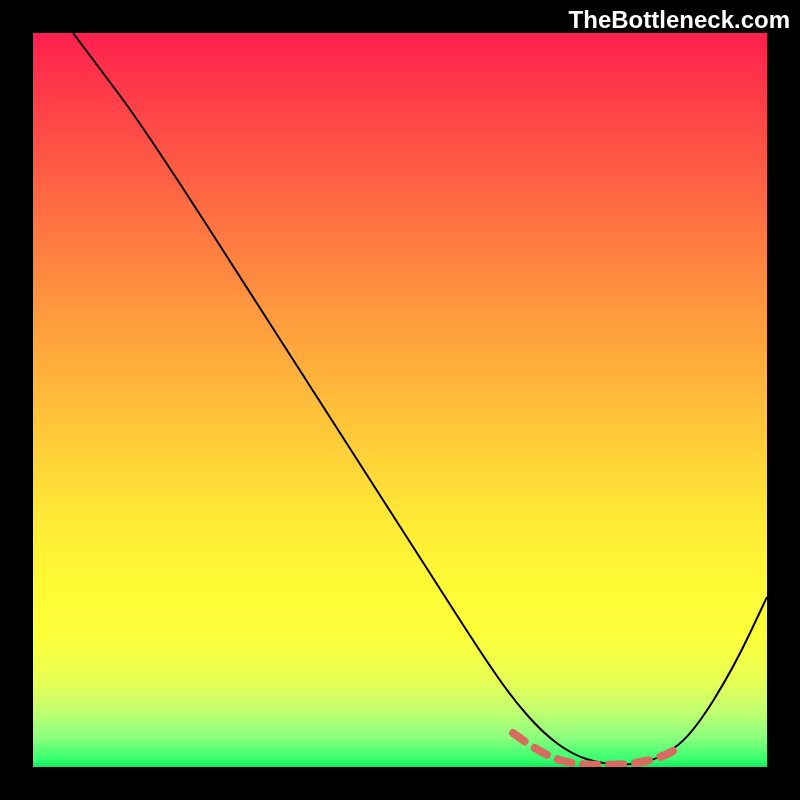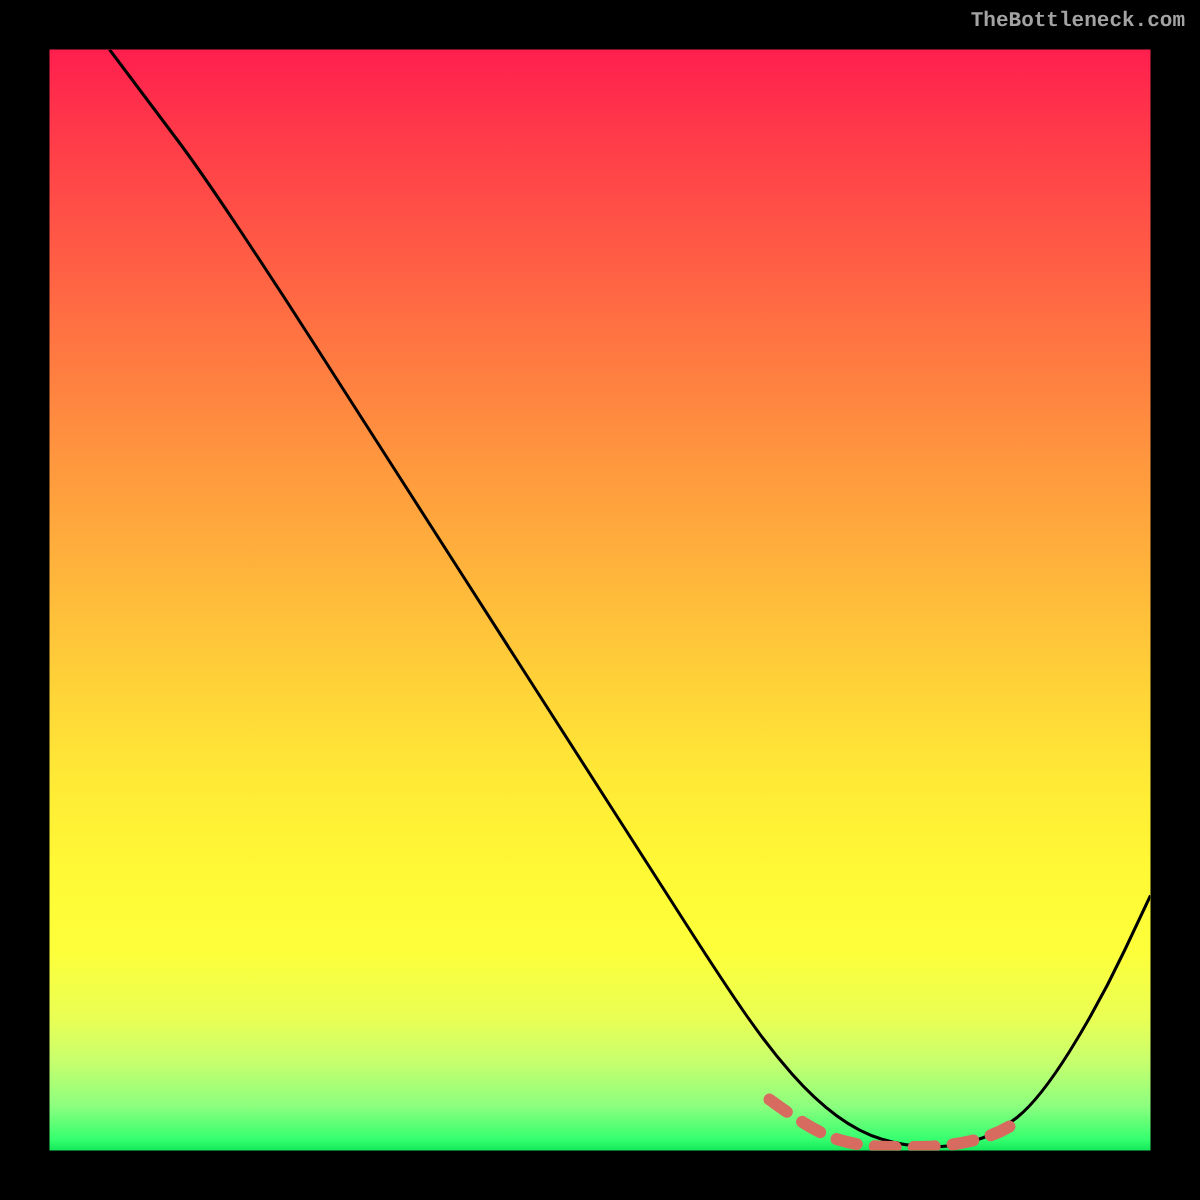--- a/index.html
+++ b/index.html
@@ -2,24 +2,24 @@
 <html><head>
 <meta charset="utf-8">
 <style>
   * { margin: 0; padding: 0; box-sizing: border-box; }
   html, body { width: 800px; height: 800px; overflow: hidden; background: #000; }
   .container { position: relative; width: 800px; height: 800px; background: #000; }
   .watermark {
     position: absolute;
     top: 6px;
     right: 10px;
-    font-family: Liberation Mono, monospace;
-    font-size: 14px;
+    font-family: Liberation Sans, sans-serif;
+    font-size: 24px;
     font-weight: bold;
-    color: #a3a3a3;
+    color: #ffffff;
     z-index: 10;
   }
   .plot-area {
     position: absolute;
     left: 33px;
     top: 33px;
     width: 734px;
     height: 734px;
     background: linear-gradient(to bottom,
       #ff1f4e 0%,

